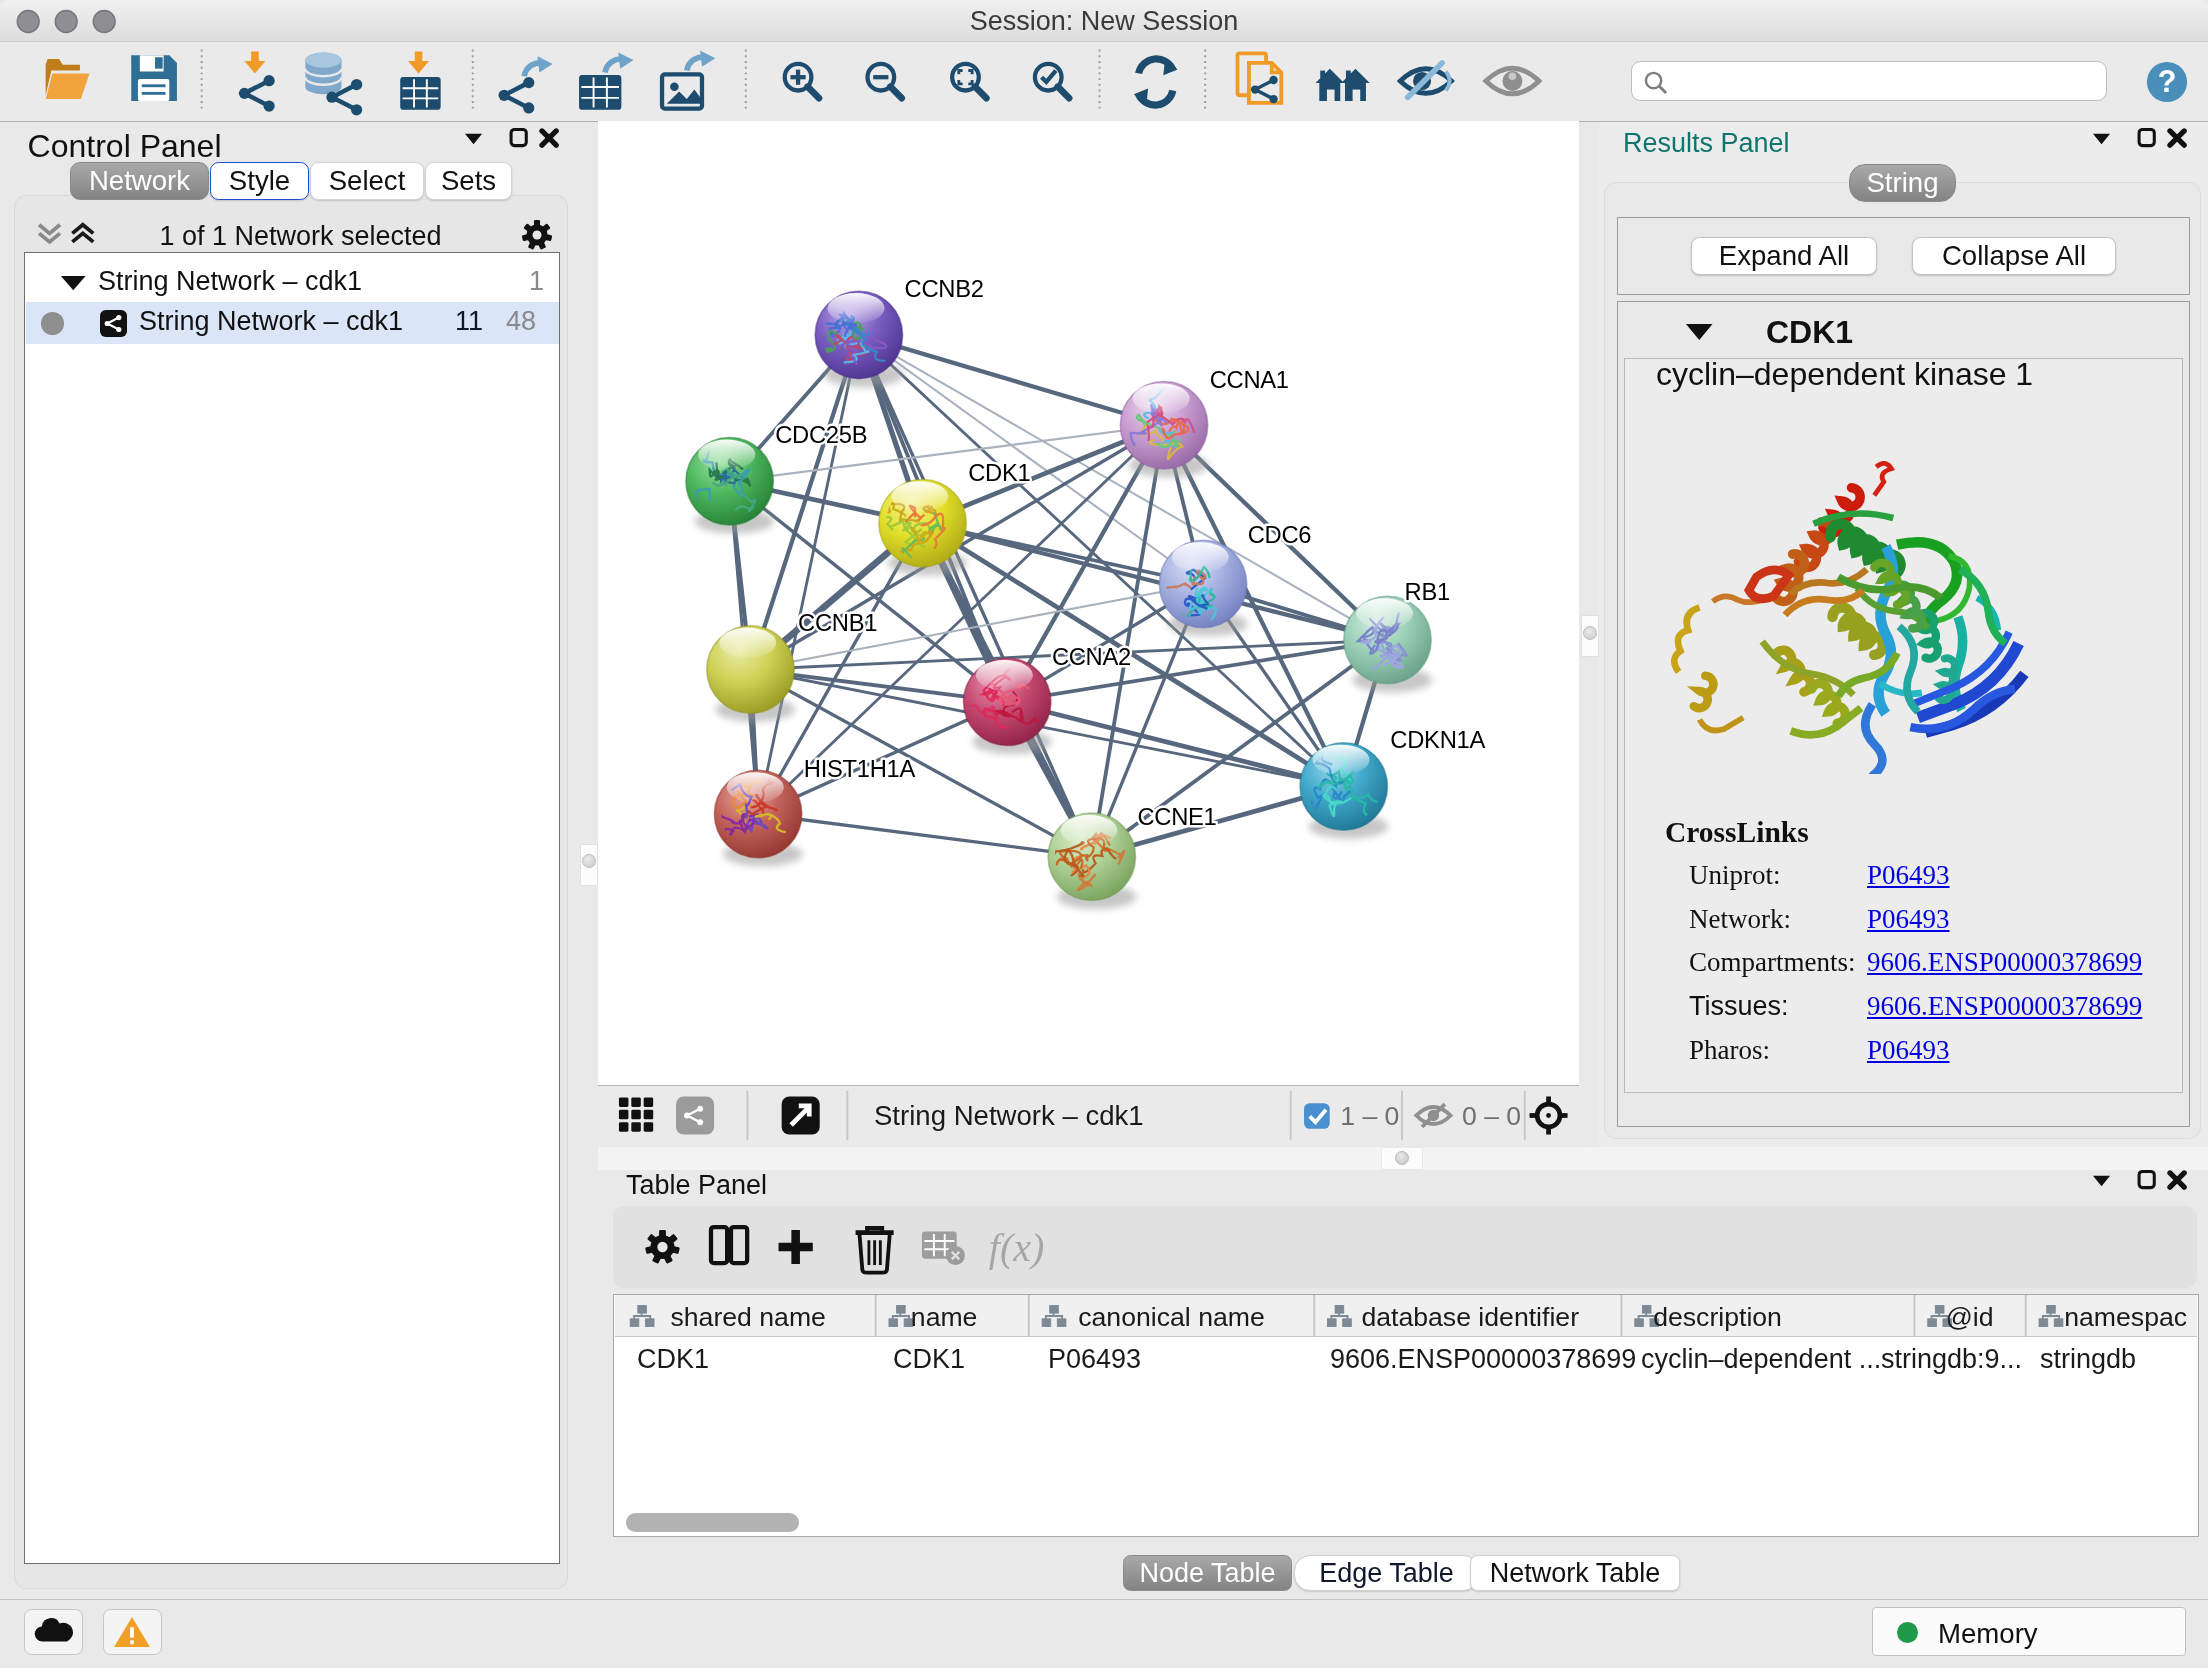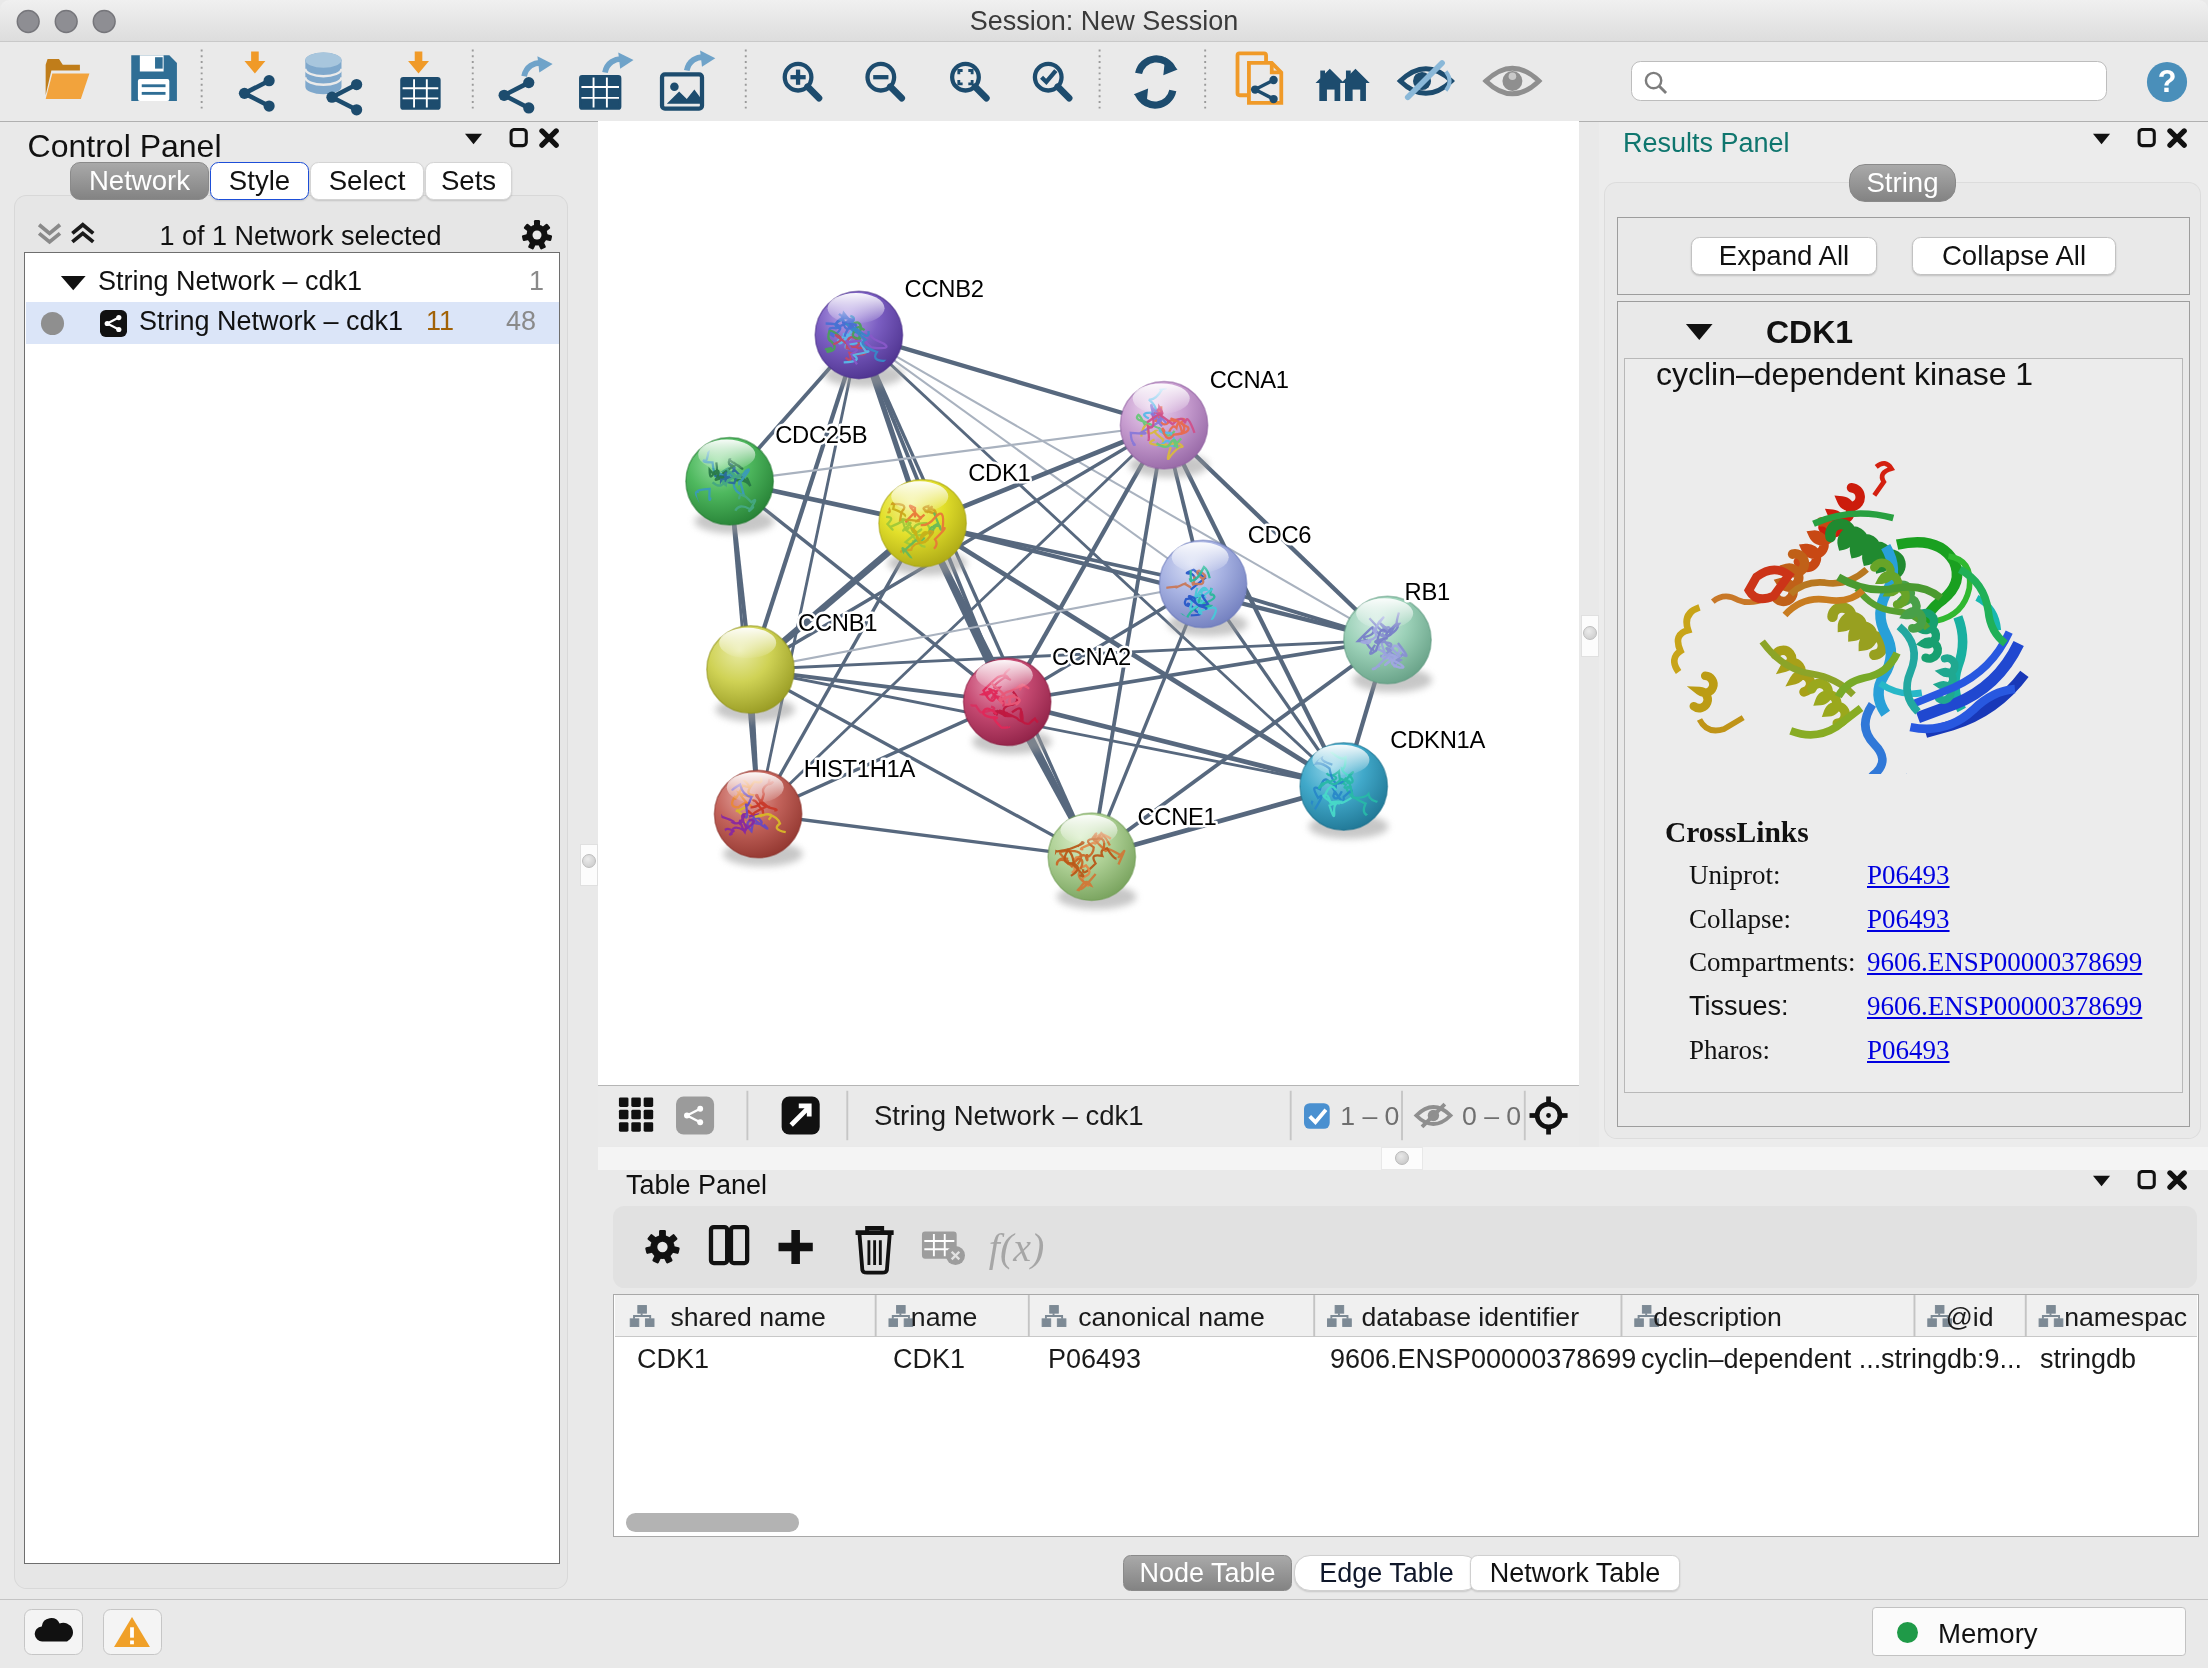--- a/index.html
+++ b/index.html
@@ -245,21 +245,21 @@
       <line x1="7.5" y1="14.0" x2="19.5" y2="7.8"></line>
       <line x1="7.5" y1="14.0" x2="19.5" y2="20.2"></line>
     </g>
     <g fill="#fff">
       <circle cx="7.5" cy="14.0" r="2.7"></circle>
       <circle cx="19.5" cy="7.8" r="2.7"></circle>
       <circle cx="19.5" cy="20.2" r="2.7"></circle>
     </g>
   </svg>
 <div class="abs" style="left:139px;top:306px;font-size:27px;color:#111">String Network – cdk1</div>
-<div class="abs" style="left:426px;top:306px;width:57px;text-align:left;font-size:27px;color:#a16207">11</div>
+<div class="abs" style="left:426px;top:306px;width:57px;text-align:right;font-size:27px;color:#0f172a">11</div>
 <div class="abs" style="left:487px;top:306px;width:49px;text-align:right;font-size:27px;color:#8a8a8a">48</div>
 <div class="abs" style="left:580px;top:844px;width:18px;height:42px;background:#fcfcfc;border:1px solid #e0e0e0"></div>
 <div class="abs" style="left:582px;top:854px;width:14.3px;height:14.3px;background:radial-gradient(circle at 40% 35%,#ebebeb,#c7c7c7);border:1px solid #bdbdbd;border-radius:50%"></div>
 <div class="abs" style="left:1581px;top:615px;width:18px;height:42px;background:#fcfcfc;border:1px solid #e0e0e0"></div>
 <div class="abs" style="left:1583px;top:626px;width:14.3px;height:14.3px;background:radial-gradient(circle at 40% 35%,#ebebeb,#c7c7c7);border:1px solid #bdbdbd;border-radius:50%"></div>
 <div class="abs" style="left:598px;top:1147px;width:1610px;height:23px;background:#f4f4f4"></div>
 <div class="abs" style="left:1381px;top:1147px;width:42px;height:23px;background:#fcfcfc;border:1px solid #e8e8e8"></div>
 <div class="abs" style="left:1395px;top:1151px;width:14.3px;height:14.3px;background:radial-gradient(circle at 40% 35%,#e8e8e8,#c2c2c2);border:1px solid #b8b8b8;border-radius:50%"></div>
 <svg class="abs" style="left:598px;top:121px;background:#fff" width="981" height="964" viewBox="0 0 1031 1014">
     <defs>
@@ -689,21 +689,21 @@
     <path d="M220,240 q20,14 44,10" fill="none" stroke="#28b8c8" stroke-width="7"></path>
     <path d="M214,118 a9,9 0 1 1 8,13 a9,9 0 1 1 8,13 a9,9 0 1 1 8,13" fill="none" stroke="#68a428" stroke-width="9" stroke-linecap="round"></path>
     <path d="M176,128 q30,18 60,12 q28,-6 48,10" fill="none" stroke="#4a9a30" stroke-width="8"></path>
     <path d="M240,180 q24,20 12,48 q-10,24 8,42" fill="none" stroke="#22a8a0" stroke-width="8"></path>
     <path d="M304,120 q26,14 30,44 q2,22 18,34" fill="none" stroke="#20b058" stroke-width="8"></path>
     <path d="M120,168 q18,-20 44,-16 q24,4 38,-10" fill="none" stroke="#c87c20" stroke-width="7"></path>
   </svg>
 <div class="abs" style="left:1665px;top:816px;font-family:'Liberation Serif',serif;font-size:29.5px;font-weight:bold;color:#111">CrossLinks</div>
 <div class="abs" style="left:1689px;top:860px;font-family:'Liberation Serif',serif;font-size:27px;color:#111">Uniprot:</div>
 <div class="abs" style="left:1867px;top:860px;font-family:'Liberation Serif',serif;font-size:27px;color:#0000e0;text-decoration:underline">P06493</div>
-<div class="abs" style="left:1689px;top:904px;font-family:'Liberation Serif',serif;font-size:27px;color:#111">Collapse:</div>
+<div class="abs" style="left:1689px;top:904px;font-family:'Liberation Serif',serif;font-size:27px;color:#111">Network:</div>
 <div class="abs" style="left:1867px;top:904px;font-family:'Liberation Serif',serif;font-size:27px;color:#0000e0;text-decoration:underline">P06493</div>
 <div class="abs" style="left:1689px;top:947px;font-family:'Liberation Serif',serif;font-size:27px;color:#111">Compartments:</div>
 <div class="abs" style="left:1867px;top:947px;font-family:'Liberation Serif',serif;font-size:27px;color:#0000e0;text-decoration:underline">9606.ENSP00000378699</div>
 <div class="abs" style="left:1689px;top:991px;font-family:Liberation Sans, sans-serif;font-size:27px;color:#111">Tissues:</div>
 <div class="abs" style="left:1867px;top:991px;font-family:'Liberation Serif',serif;font-size:27px;color:#0000e0;text-decoration:underline">9606.ENSP00000378699</div>
 <div class="abs" style="left:1689px;top:1035px;font-family:'Liberation Serif',serif;font-size:27px;color:#111">Pharos:</div>
 <div class="abs" style="left:1867px;top:1035px;font-family:'Liberation Serif',serif;font-size:27px;color:#0000e0;text-decoration:underline">P06493</div>
 <div class="abs" style="left:626px;top:1170px;font-size:27px;color:#111">Table Panel</div>
 <svg class="abs" style="left:2093px;top:1170px" width="95" height="21" viewBox="0 0 100 22">
     <path d="M0,6 L18,6 L9,17 z" fill="#111"></path>

